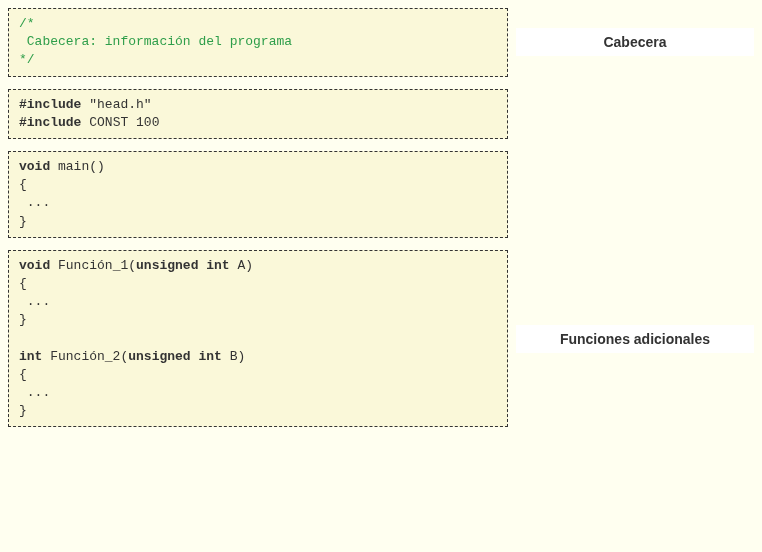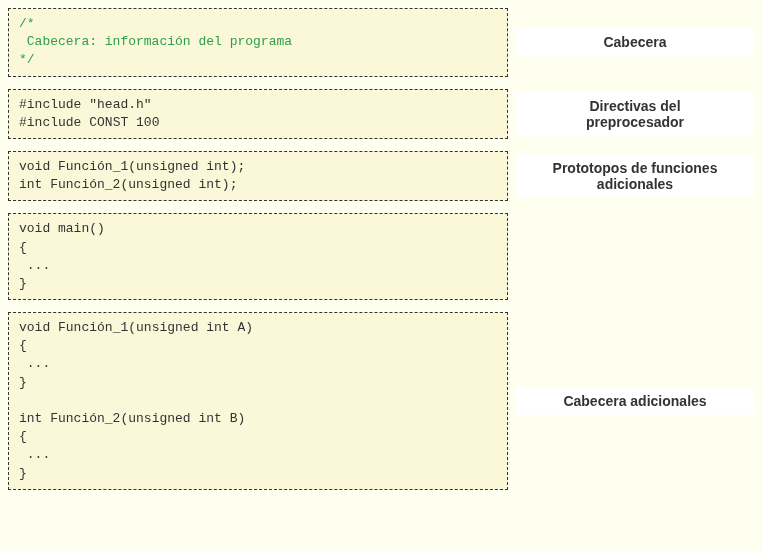--- a/index.html
+++ b/index.html
@@ -32,45 +32,40 @@
       flex: 1;
       background: #ffffff;
       padding: 6px 24px;
       text-align: center;
       font-family: Arial, sans-serif;
       font-weight: bold;
       font-size: 14px;
       color: #333;
     }
     .comment { color: #2e9e4a; }
-    .keyword { font-weight: normal; color: #333; }
+    .keyword { font-weight: bold; color: #333; }
     .pre { white-space: pre; font-family: "Courier New", monospace; }
   </style>
 </head>
 <body>
 
 <div class="container">
 
   <div class="row">
     <div class="code-box pre"><span class="comment">/*<br>&nbsp;Cabecera: información del programa<br>*/</span></div>
     <div class="label-box">Cabecera</div>
   </div>
 
   <div class="row">
     <div class="code-box pre"><span class="keyword">#include</span> "head.h"<br><span class="keyword">#include</span> CONST 100</div>
-    <div class="label-box">Directivas del preprocesador</div>
   </div>
 
-  <div class="row">
-    <div class="code-box pre"><span class="keyword">void</span> Función_1(<span class="keyword">unsigned int</span>);<br>int Función_2(<span class="keyword">unsigned int</span>);</div>
-    <div class="label-box">Prototopos de funciones adicionales</div>
-  </div>
 
   <div class="row">
     <div class="code-box pre"><span class="keyword">void</span> main()<br>{<br>&nbsp;...<br>}</div>
   </div>
 
   <div class="row">
     <div class="code-box pre"><span class="keyword">void</span> Función_1(<span class="keyword">unsigned int</span> A)<br>{<br>&nbsp;...<br>}<br><br><span class="keyword">int</span> Función_2(<span class="keyword">unsigned int</span> B)<br>{<br>&nbsp;...<br>}</div>
-    <div class="label-box">Cabecera adicionales</div>
+    <div class="label-box">Funciones adicionales</div>
   </div>
 
 </div>
 
 </body></html>

